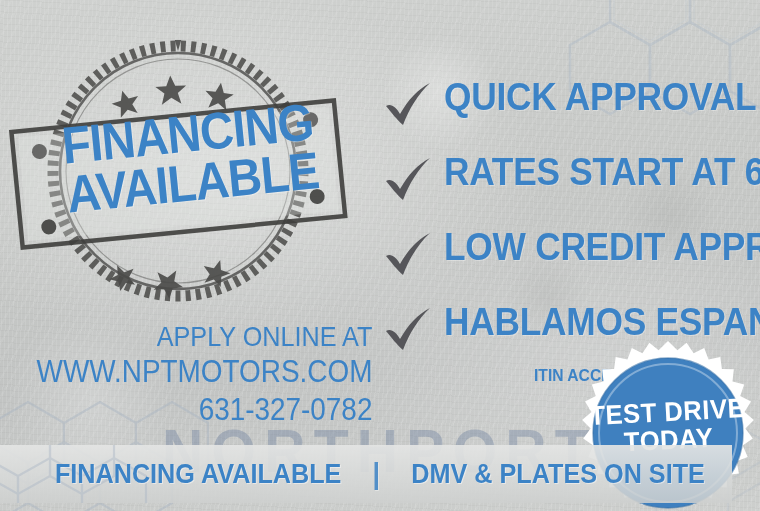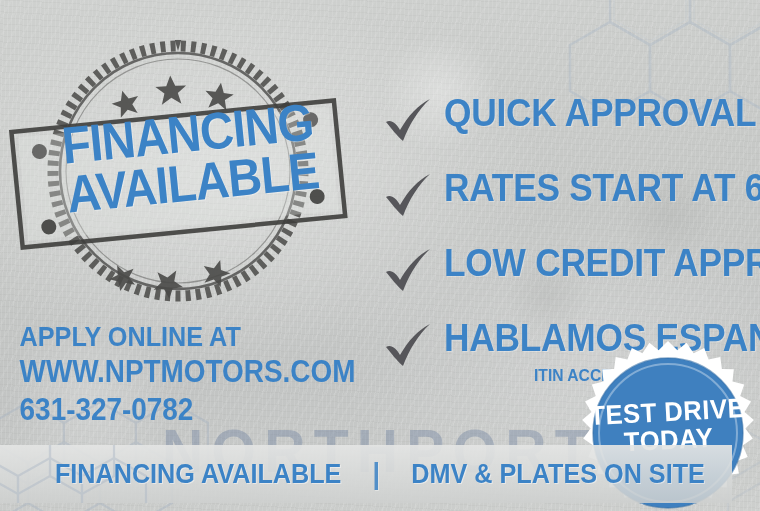--- a/index.html
+++ b/index.html
@@ -96,44 +96,44 @@
     position:absolute; left:52px; top:96px;
     font-family:"Liberation Sans Narrow","Liberation Sans", sans-serif;
     font-weight:bold; color:#3c83c6; line-height:.86;
     transform:rotate(-5.6deg) scaleX(.9); transform-origin:left top;
     text-shadow:1px 1px 0 rgba(255,255,255,.35);
   }
   .stamp-text .l1 { font-size:52px; letter-spacing:-1px; display:block; }
   .stamp-text .l2 { font-size:52px; letter-spacing:-1px; display:block; margin-top:4px;}
 
   
-  .checklist { position:absolute; left:382px; top:76px; width:378px;margin-top:16px; }
+  .checklist { position:absolute; left:382px; top:76px; width:378px; }
   .check-row { position:relative; height:75px; }
   .check-row .tick { position:absolute; left:0; top:6px; width:52px; height:46px; }
   .check-row .ctext {
     position:absolute; left:62px; top:0;
     font-family:"Liberation Sans Narrow","Liberation Sans", sans-serif;
     font-size:38px; font-weight:bold; color:#3c83c6;
     letter-spacing:-.3px; transform:scaleX(.93); transform-origin:left top;
     white-space:nowrap; line-height:1.15;
     text-shadow:1px 1px 0 rgba(255,255,255,.30);
   }
   .subnote {
     position:absolute; left:534px; top:366px;
     font-family:"Liberation Sans Narrow","Liberation Sans", sans-serif;
     font-size:17px; font-weight:bold; color:#3c83c6;
     transform:scaleX(.92); transform-origin:left top; white-space:nowrap;
   }
 
   
   .applyblock {
     position:absolute; left:0px; top:322px; width:392px;
-    text-align:left;
-    font-family:"Liberation Sans Narrow","Liberation Sans", sans-serif;
-    font-weight:bold; color:#3c83c6; line-height:1.08;
+    text-align:right;
+    font-family:"Liberation Sans Narrow","Liberation Sans", sans-serif;
+    font-weight:normal; color:#3c83c6; line-height:1.08;
   }
   .applyblock .a1 { font-size:28px; display:block; transform:scaleX(.9); }
   .applyblock .a2 { font-size:31px; display:block; transform:scaleX(.9); margin-top:3px; }
   .applyblock .a3 { font-size:31px; display:block; transform:scaleX(.9); margin-top:4px; }
 
   
   .seal { position:absolute; left:576px; top:341px; width:184px; height:184px; }
   .seal-label {
     position:absolute; left:0; top:58px; width:184px;
     text-align:center; color:#ffffff;

